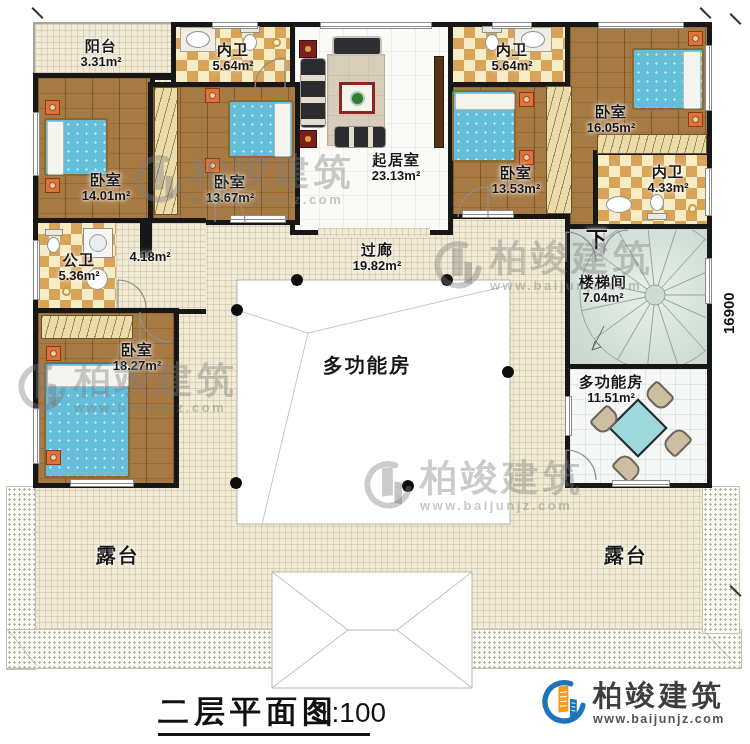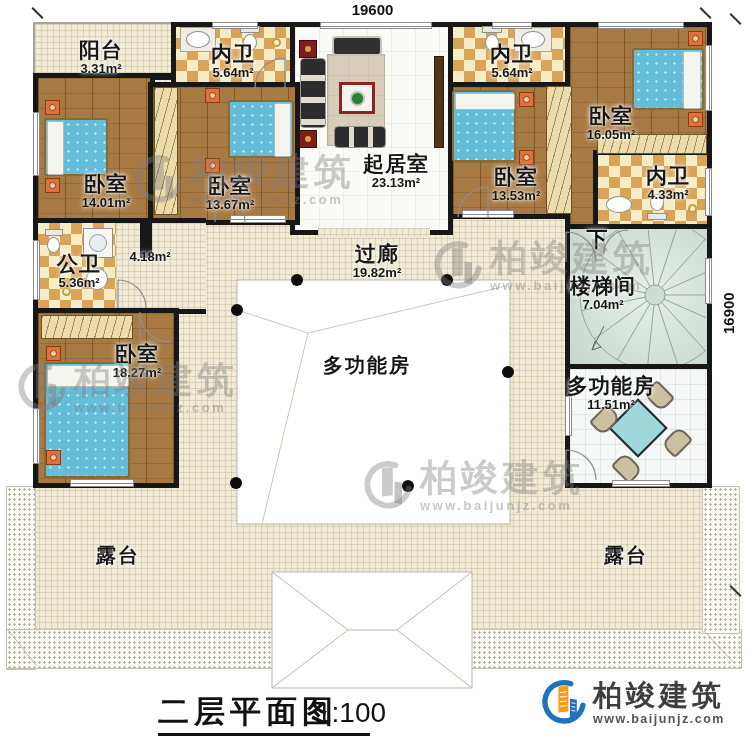--- a/index.html
+++ b/index.html
@@ -72,21 +72,21 @@
   .coffee{background:#f4f4ef;border:3px solid #8c2420;}
   .plant{position:absolute;width:11px;height:11px;border-radius:50%;background:#2e7d32;box-shadow:0 0 0 2px rgba(46,125,50,.35);}
   .tv{background:#53331a;border:1px solid #2f1b0a;}
   .dtable{background:#9ed8da;border:2px solid #23292b;transform:rotate(45deg);}
   .chair{width:26px;height:20px;background:#cdbfa2;border:2px solid #6e6658;border-radius:4px 4px 9px 9px;}
 
   
   .lbl{position:absolute;transform:translateX(-50%);text-align:center;color:#161616;font-weight:bold;
     line-height:1.12;white-space:nowrap;z-index:30;
     text-shadow:0 0 2px rgba(255,255,255,.95),0 0 4px rgba(255,255,255,.8),0 0 6px rgba(255,255,255,.6);}
-  .lbl .nm{font-size:21px;letter-spacing:1px;}
+  .lbl .nm{font-size:15px;letter-spacing:1px;}
   .lbl .ar{font-size:13px;}
   .lbl-big .nm{font-size:20px;letter-spacing:2px;}
   .lbl-down{font-size:21px;}
 
   
   .wm{position:absolute;display:flex;align-items:center;gap:8px;z-index:35;pointer-events:none;}
   .wm-text{display:flex;flex-direction:column;align-items:flex-start;}
   .wm-brand{font-size:37px;font-weight:bold;color:rgba(125,125,125,.40);letter-spacing:4px;line-height:1;}
   .wm-url{font-size:13px;font-weight:bold;color:rgba(125,125,125,.42);letter-spacing:2.5px;margin-top:2px;}
 
@@ -383,21 +383,20 @@
       <path d="M40 8 A25 25 0 1 0 56 36" fill="none" stroke="rgba(125,125,125,.4)" stroke-width="7" stroke-linecap="round"></path>
       <rect x="24" y="14" width="13" height="34" fill="rgba(125,125,125,.4)" transform="skewY(-6)"></rect>
       <rect x="39" y="22" width="9" height="26" fill="rgba(125,125,125,.45)" transform="skewY(8)"></rect>
     </svg>
     <div class="wm-text">
       <div class="wm-brand">柏竣建筑</div>
       <div class="wm-url">www.baijunjz.com</div>
       </div>
     </div>
 
-  <div class="dim-top">19600</div>
   <div class="dim-right">16900</div>
   <div class="tick" style="left:30px;top:12px;"></div>
   <div class="tick" style="left:698px;top:12px;"></div>
   <div class="tick" style="left:728px;top:18px;"></div>
   <div class="tick" style="left:728px;top:590px;"></div>
 
   <div class="ftitle">二层平面图</div>
   <div class="fscale">1:100</div>
   <div class="funder"></div>
   <div class="flogo">

